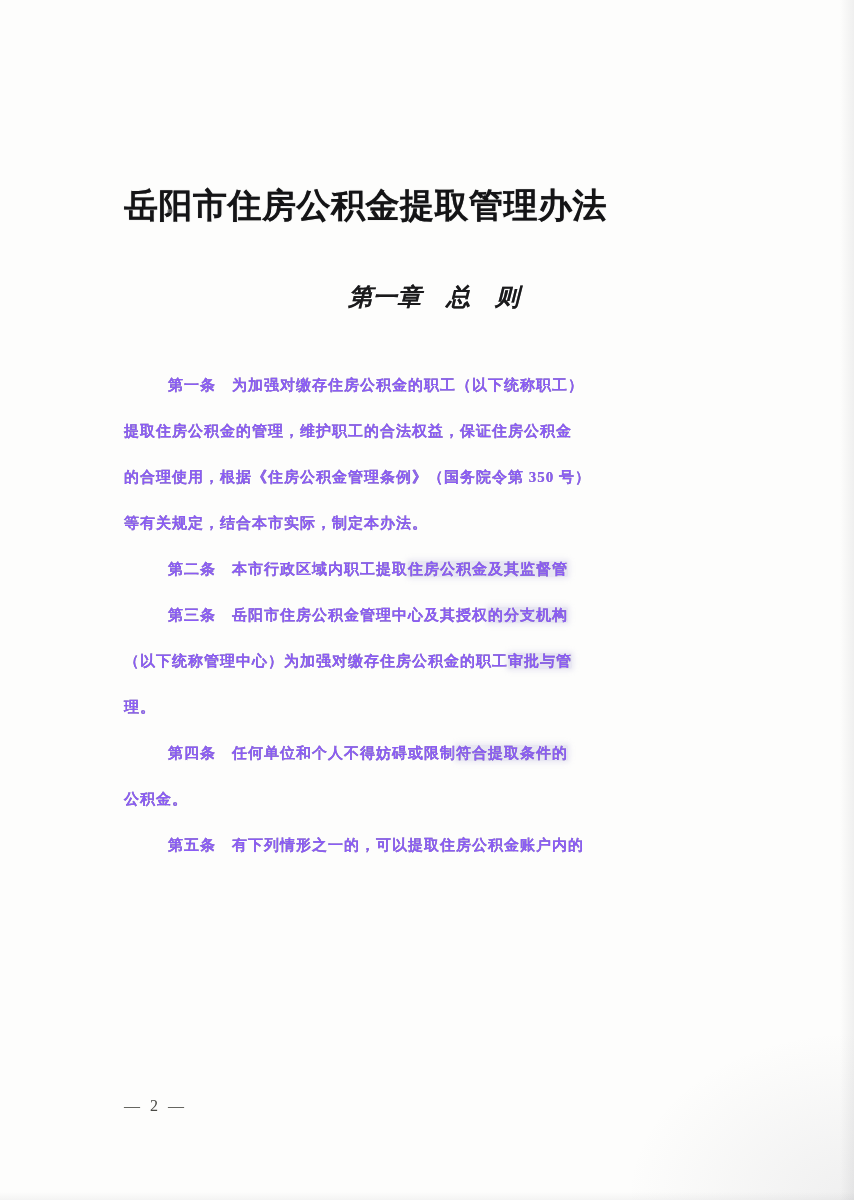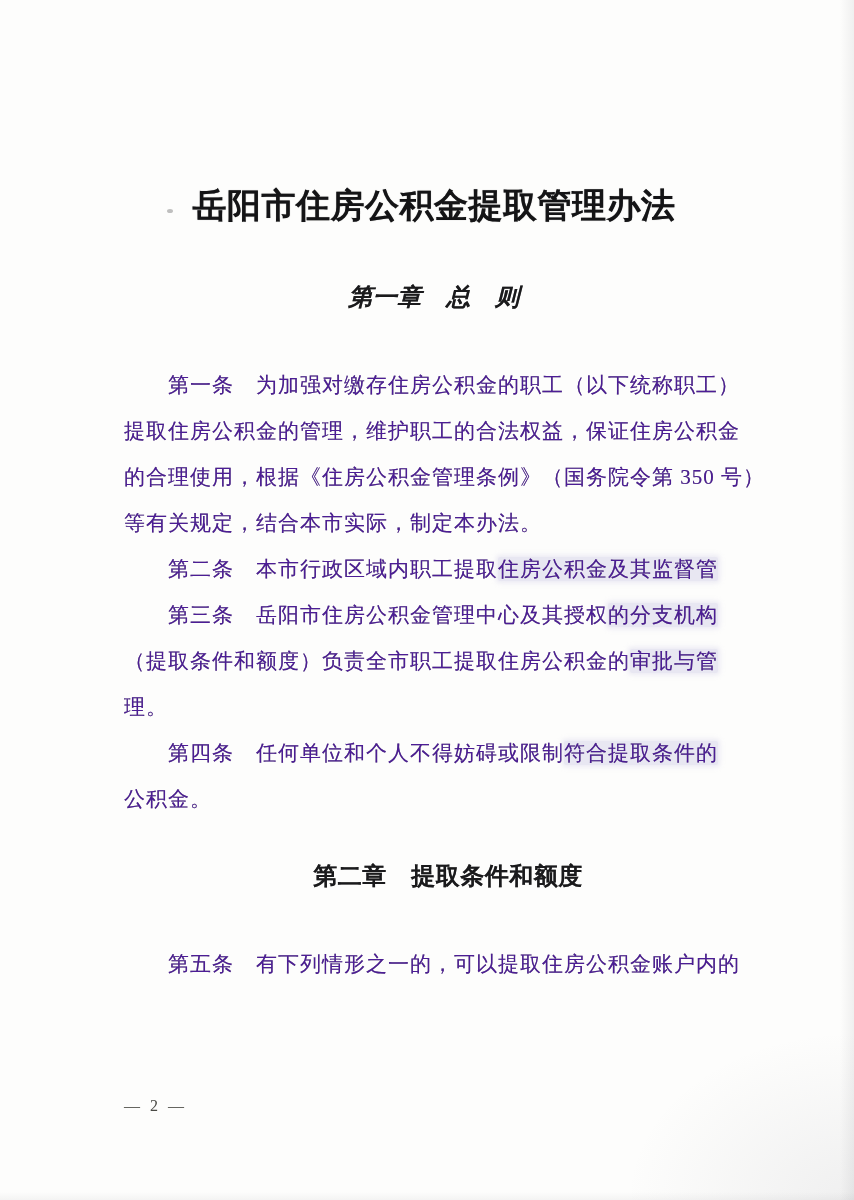--- a/index.html
+++ b/index.html
@@ -30,21 +30,20 @@
     pointer-events: none;
   }
   .doc-body {
     position: absolute;
     left: 124px;
     top: 0;
     width: 620px;
     padding-top: 185px;
   }
   .doc-title {
-    text-align: center;
     font-family: "Liberation Sans", "DejaVu Sans", sans-serif;
     font-weight: 700;
     font-size: 34px;
     line-height: 40px;
     letter-spacing: 0.5px;
     color: #141416;
     text-shadow: 0 0 0.7px rgba(0,0,0,0.6);
     white-space: nowrap;
   }
   .chapter-heading {
@@ -56,26 +55,27 @@
     letter-spacing: 0.5px;
     color: #1a1a1c;
     text-shadow: 0 0 0.6px rgba(0,0,0,0.55);
     white-space: nowrap;
   }
   .doc-title + .chapter-heading { margin-top: 56px; font-style: italic; }
   .para + .chapter-heading { margin-top: 38px; transform: translateX(14px); }
   .chapter-heading + .para { margin-top: 49px; }
   .para { margin: 0; }
   .line {
-    font-size: 21px;
+    font-size: 15px;
     line-height: 46px;
     letter-spacing: 1px;
     white-space: nowrap;
-    color: #4c1d95;
+    color: #8b5cf6;
     text-shadow: 0 0 0.6px rgba(20,20,25,0.5);
+    font-weight: bold;
   }
   .line.indent { padding-left: 44px; }
   .hl {
     background: rgba(203,200,228,0.42);
     box-shadow: 0 0 5px 2px rgba(203,200,228,0.35);
     border-radius: 2px;
     text-align: right;
   }
   .page-number {
     position: absolute;
@@ -110,28 +110,27 @@
         <div class="line indent"><span>第一条　为加强对缴存住房公积金的职工（以下统称职工）</span></div>
         <div class="line"><span>提取住房公积金的管理，维护职工的合法权益，保证住房公积金</span></div>
         <div class="line"><span>的合理使用，根据《住房公积金管理条例》（国务院令第 350 号）</span></div>
         <div class="line"><span>等有关规定，结合本市实际，制定本办法。</span></div>
       </div>
       <div class="para">
         <div class="line indent"><span>第二条　本市行政区域内职工提取</span><span class="hl">住房公积金及其监督管</span></div>
       </div>
       <div class="para">
         <div class="line indent"><span>第三条　岳阳市住房公积金管理中心及其授权</span><span class="hl">的分支机构</span></div>
-        <div class="line"><span>（提取条件和额度）负责全市职工提取住房公积金的</span><span class="hl">审批与管</span></div>
+        <div class="line"><span>（以下统称管理中心）为加强对缴存住房公积金的职工</span><span class="hl">审批与管</span></div>
         <div class="line"><span>理。</span></div>
       </div>
       <div class="para">
         <div class="line indent"><span>第四条　任何单位和个人不得妨碍或限制</span><span class="hl">符合提取条件的</span></div>
         <div class="line"><span>公积金。</span></div>
       </div>
-      <div class="chapter-heading">第二章　提取条件和额度</div>
       <div class="para">
         <div class="line indent"><span>第五条　有下列情形之一的，可以提取住房公积金账户内的</span></div>
       </div>
     </div>
 
   <div class="artifact-dot"></div>
 
   <div class="page-number">— 2 —</div>
 
   <div class="edge-shade-right"></div>

